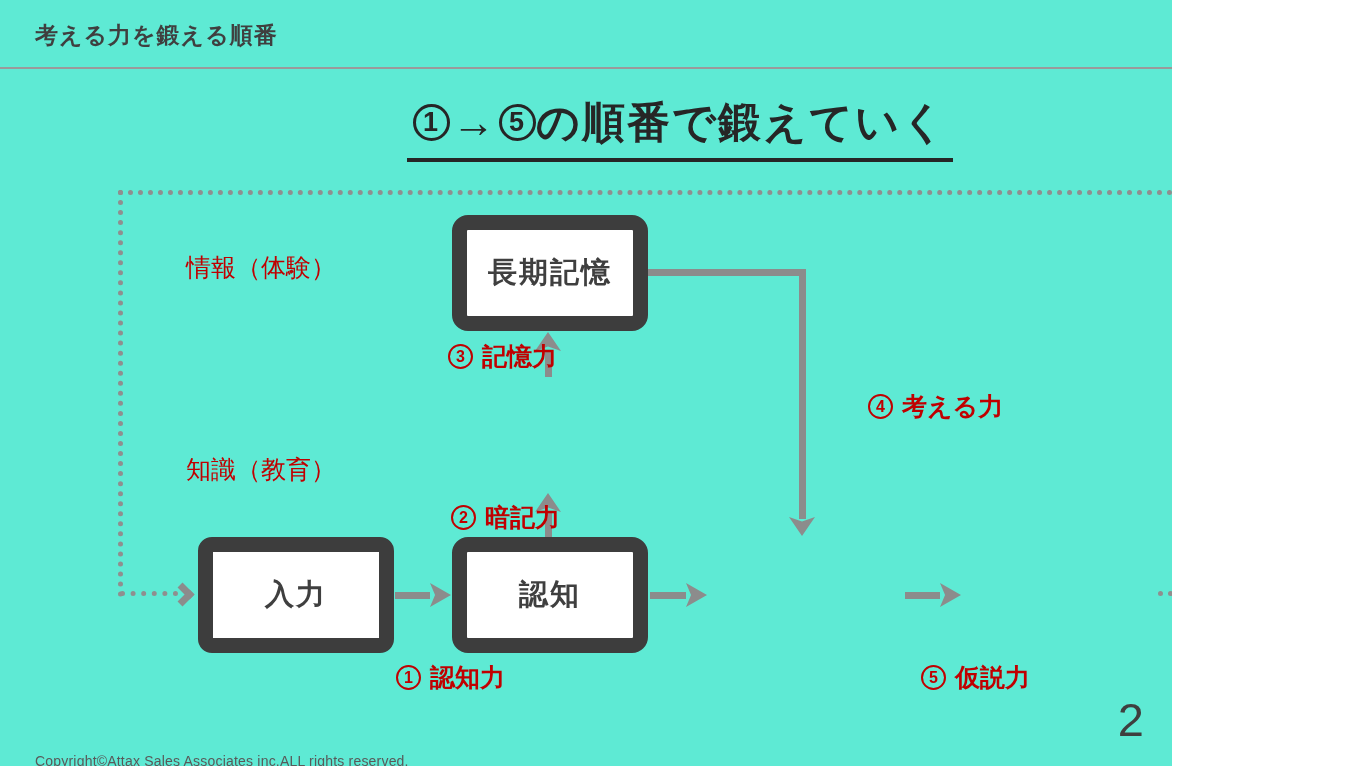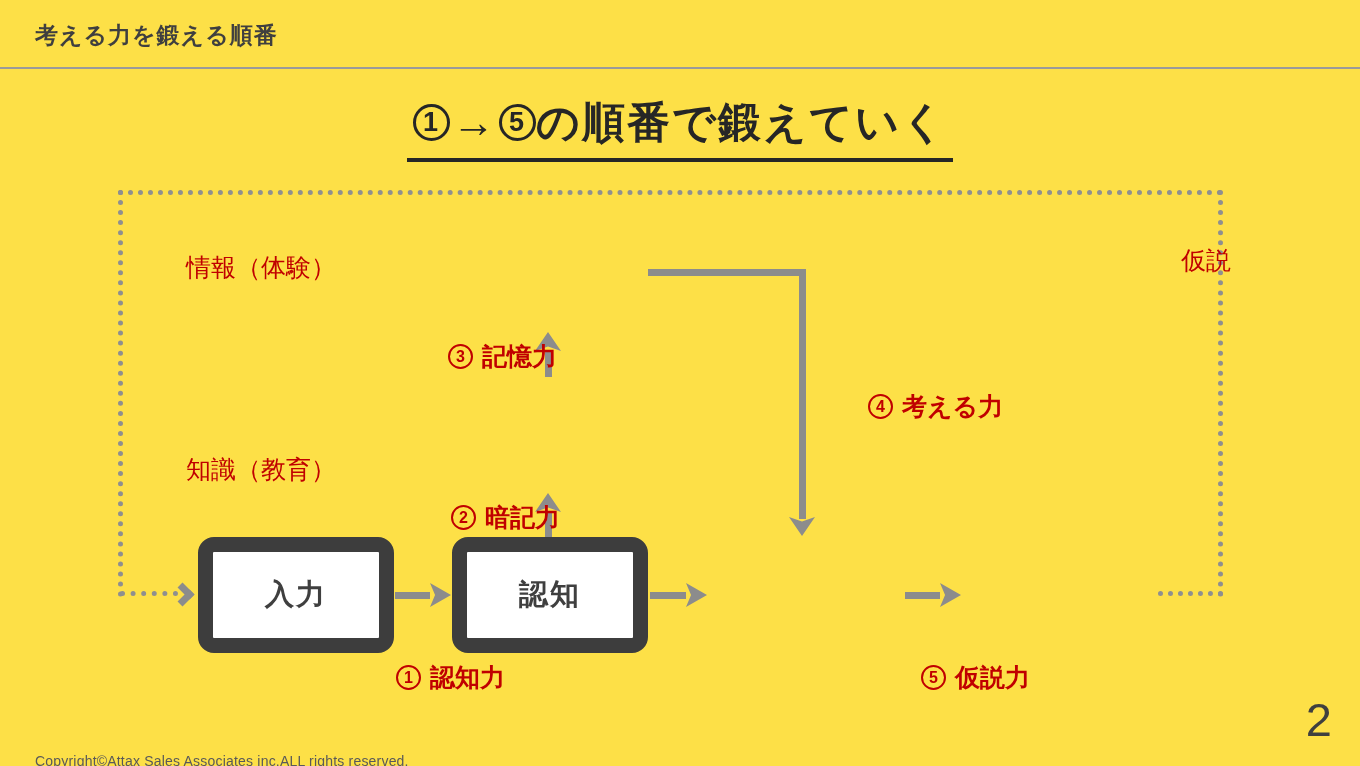--- a/index.html
+++ b/index.html
@@ -1,17 +1,17 @@
 <!DOCTYPE html>
 <html><head>
 <meta charset="utf-8">
 <style>
   html,body{margin:0;padding:0;background:#fff;}
   body{font-family:"Liberation Sans","DejaVu Sans",sans-serif;}
-  .slide{position:relative;width:1360px;height:766px;background:#fde047;overflow:hidden;text-decoration:underline;}
+  .slide{position:relative;width:1172px;height:766px;background:#5eead4;overflow:hidden;text-decoration:underline;}
 
   
   .header-title{position:absolute;left:35px;top:20px;font-size:23px;font-weight:bold;color:#3f3f3f;letter-spacing:1px;}
   .header-divider{position:absolute;left:0;top:67px;width:1360px;height:2px;background:#9a9a9a;}
 
   
   .title-wrap{position:absolute;left:0;top:94px;width:1360px;text-align:center;}
   .main-title{display:inline-block;font-size:43px;font-weight:bold;color:#262626;border-bottom:4px solid #262626;padding:0 6px 6px 6px;letter-spacing:2px;white-space:nowrap;}
   .circle-num-big{display:inline-flex;align-items:center;justify-content:center;width:37px;height:37px;border:3px solid #262626;border-radius:50%;font-size:27px;font-weight:bold;color:#262626;vertical-align:6px;box-sizing:border-box;}
   .title-arrow{margin:0 2px;}
@@ -86,21 +86,24 @@
     </div>
   <div class="arrow-h" style="left:650px;top:583px;width:57px;">
       <div class="stem"></div>
       <div class="head"></div>
     </div>
   <div class="arrow-h" style="left:905px;top:583px;width:56px;">
       <div class="stem"></div>
       <div class="head"></div>
     </div>
 
-  <div class="node" style="left:198px;top:537px;">
+  <div class="node" style="left:452px;top:215px;">
+      <span>長期記憶</span>
+    </div>
+  <div class="node" style="left:198px;top:537px;border-radius:14px;">
       <span>入力</span>
     </div>
   <div class="node" style="left:452px;top:537px;">
       <span>認知</span>
     </div>
 
   <div class="red-label" style="left:138px;top:251px;">情報（体験）</div>
   <div class="red-label" style="left:138px;top:453px;">知識（教育）</div>
   <div class="red-label" style="left:1133px;top:244px;">仮説</div>
 

